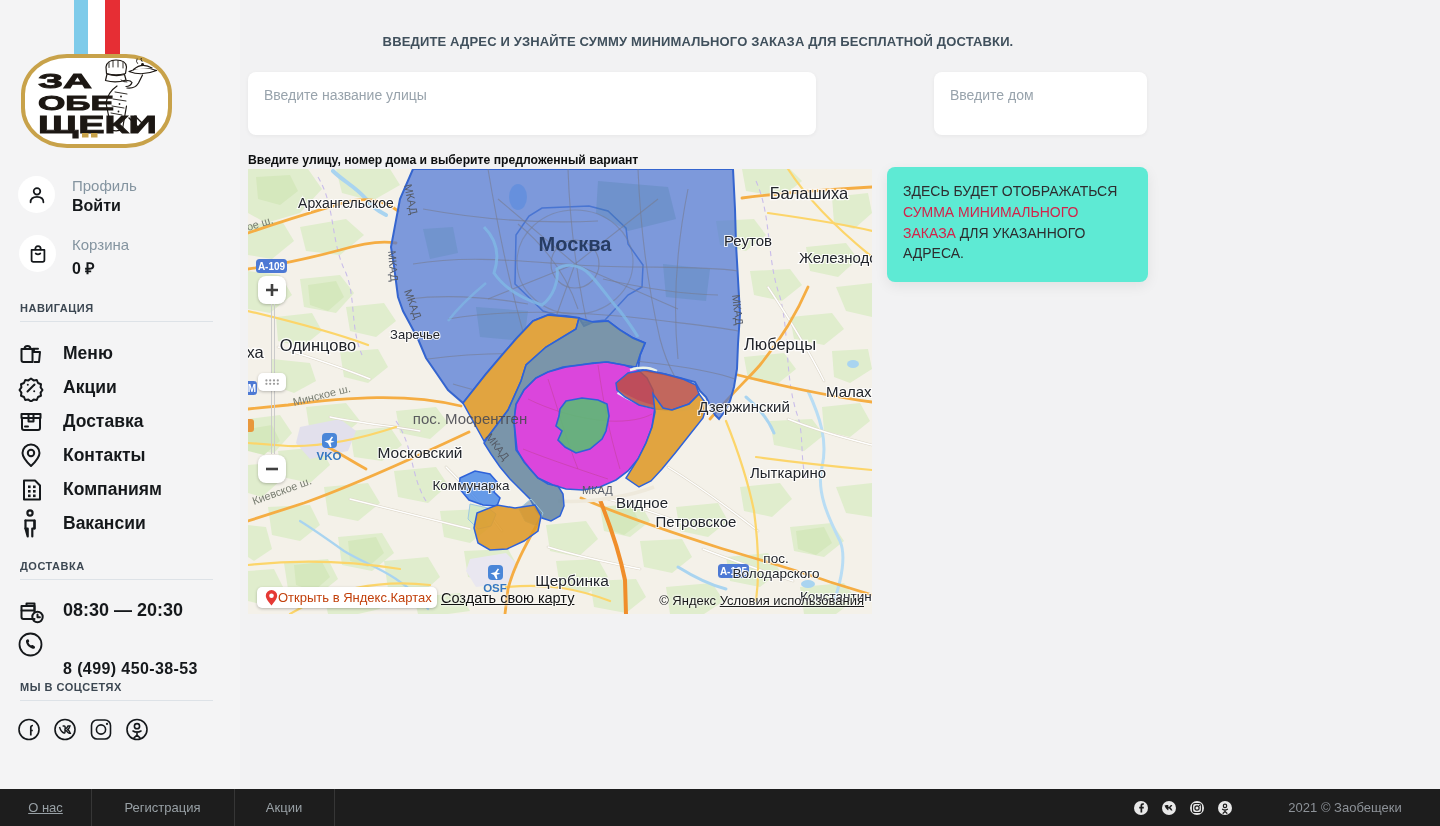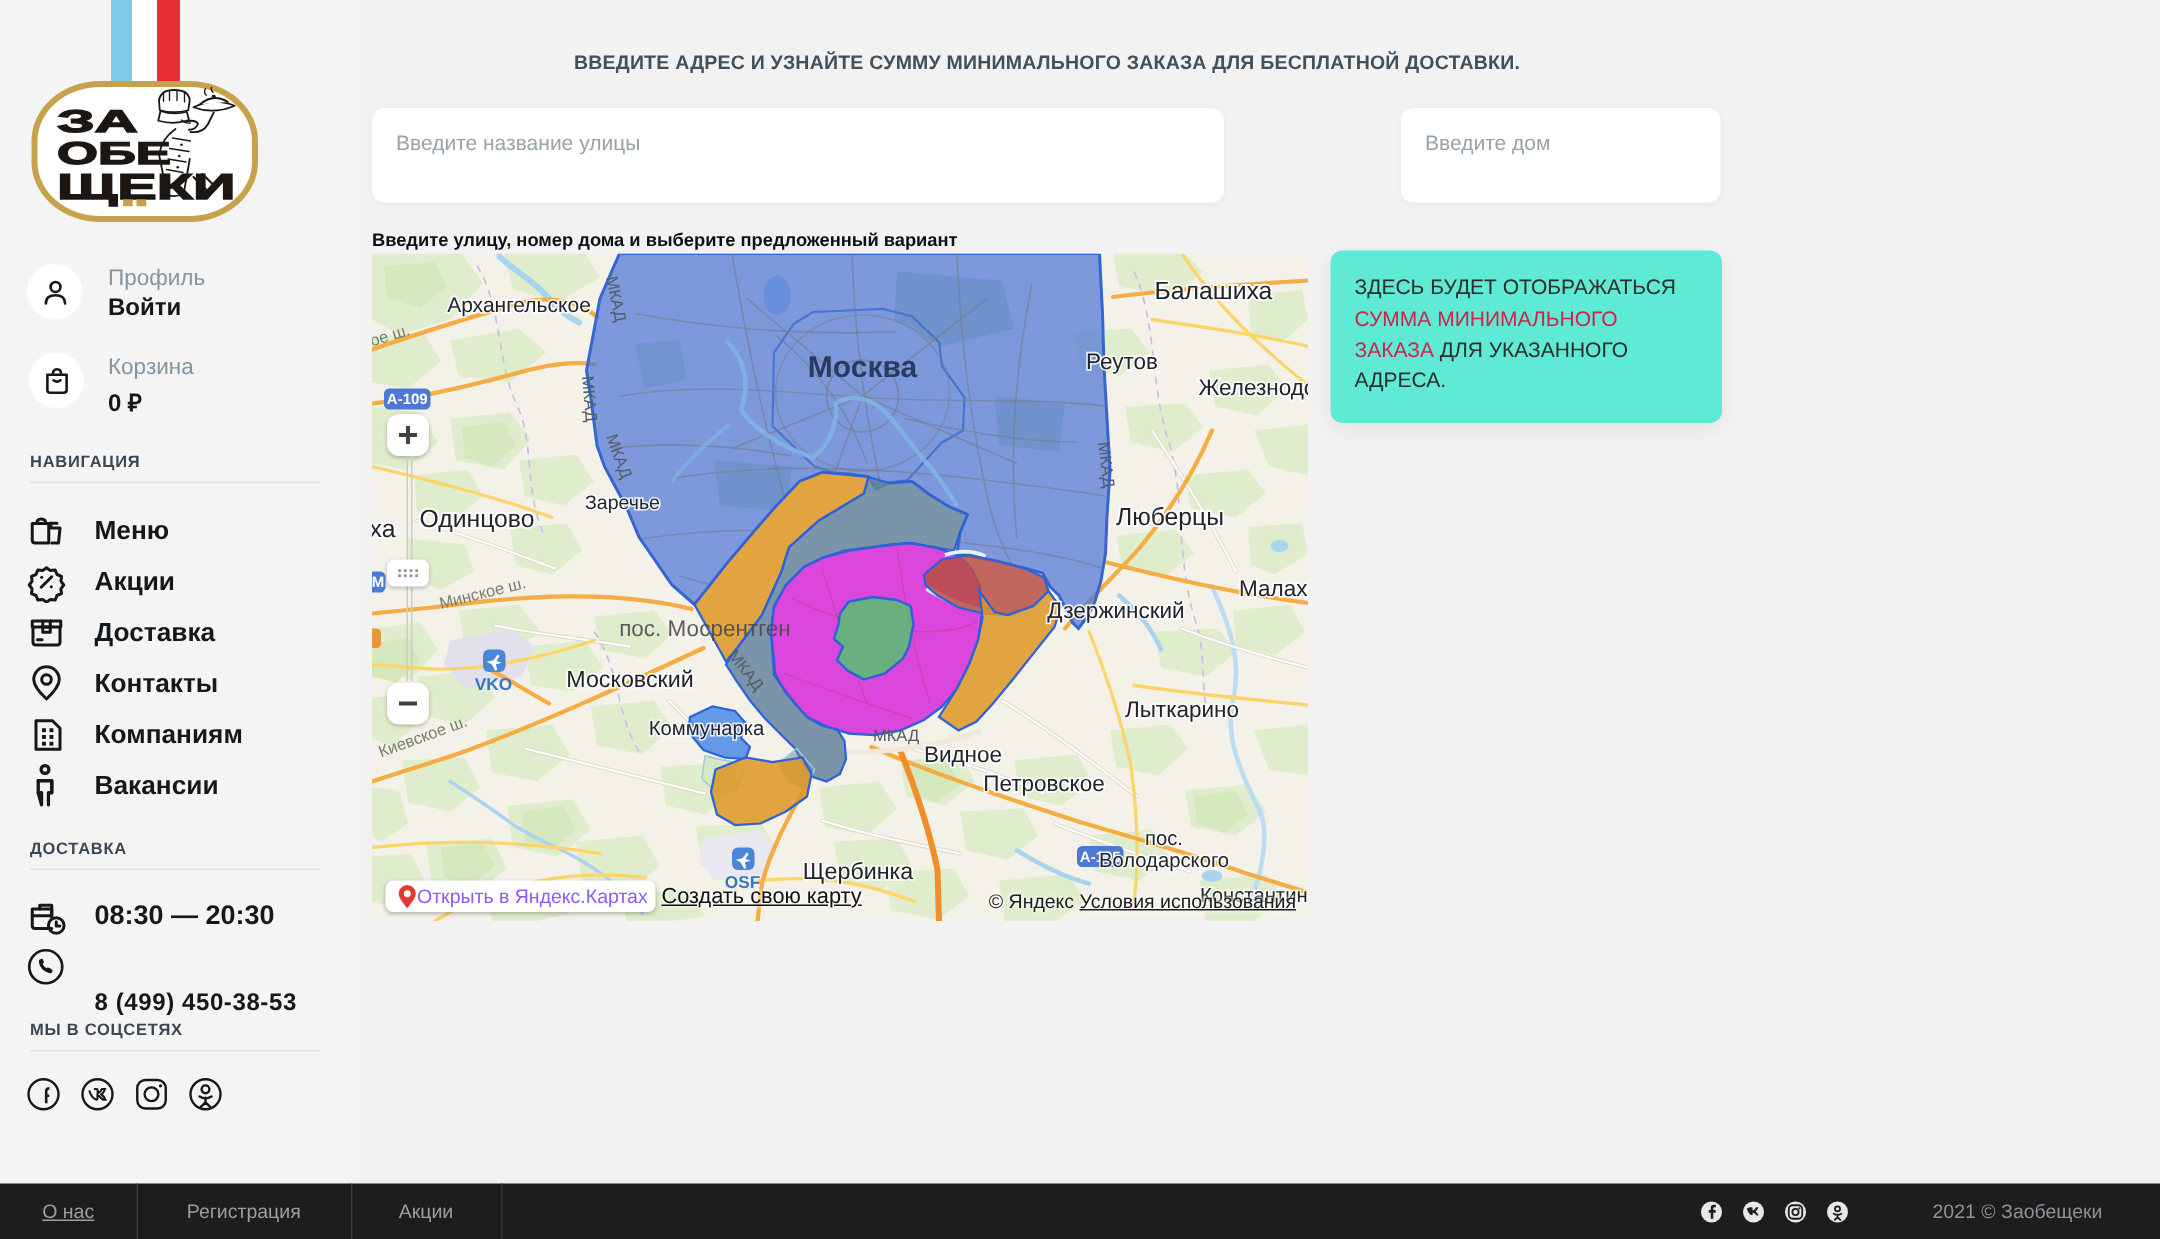--- a/index.html
+++ b/index.html
@@ -28,21 +28,21 @@
   #mapwrap { position:absolute; left:248px; top:169px; width:624px; height:445px; background:#f3f0e8; overflow:hidden; }
   #card { position:absolute; left:887px; top:167px; width:261px; height:115px; background:#5eead4;
      border-radius:8px; box-shadow:0 4px 14px rgba(0,0,0,.07); padding:14px 16px;
      color:#2d2d2f; font-size:14px; line-height:20.8px; }
   #card .red { color:#d2234a; }
   
   .mapbtn { position:absolute; width:28px; height:28px; background:#fff; border-radius:8px;
      box-shadow:0 1px 3px rgba(0,0,0,.25); color:#333; font-size:22px; font-weight:bold;
      display:flex; align-items:center; justify-content:center; }
   #openmap { position:absolute; left:9px; top:418px; height:21px; background:#fff; border-radius:5px;
-     box-shadow:0 1px 3px rgba(0,0,0,.25); font-size:13px; color:#8b5cf6; padding:0 5px 0 21px;
+     box-shadow:0 1px 3px rgba(0,0,0,.25); font-size:13px; color:#c2410c; padding:0 5px 0 21px;
      display:flex; align-items:center; }
   
   #footer { position:absolute; left:0; top:789px; width:1440px; height:37px; background:#1d1d1d; }
   .flink { position:absolute; top:0; height:37px; display:flex; align-items:center; justify-content:center;
      color:#98a0a5; font-size:13px; }
   .fsep { position:absolute; top:0; width:1px; height:37px; background:#363636; }
 </style>
 </head>
 <body>
 

